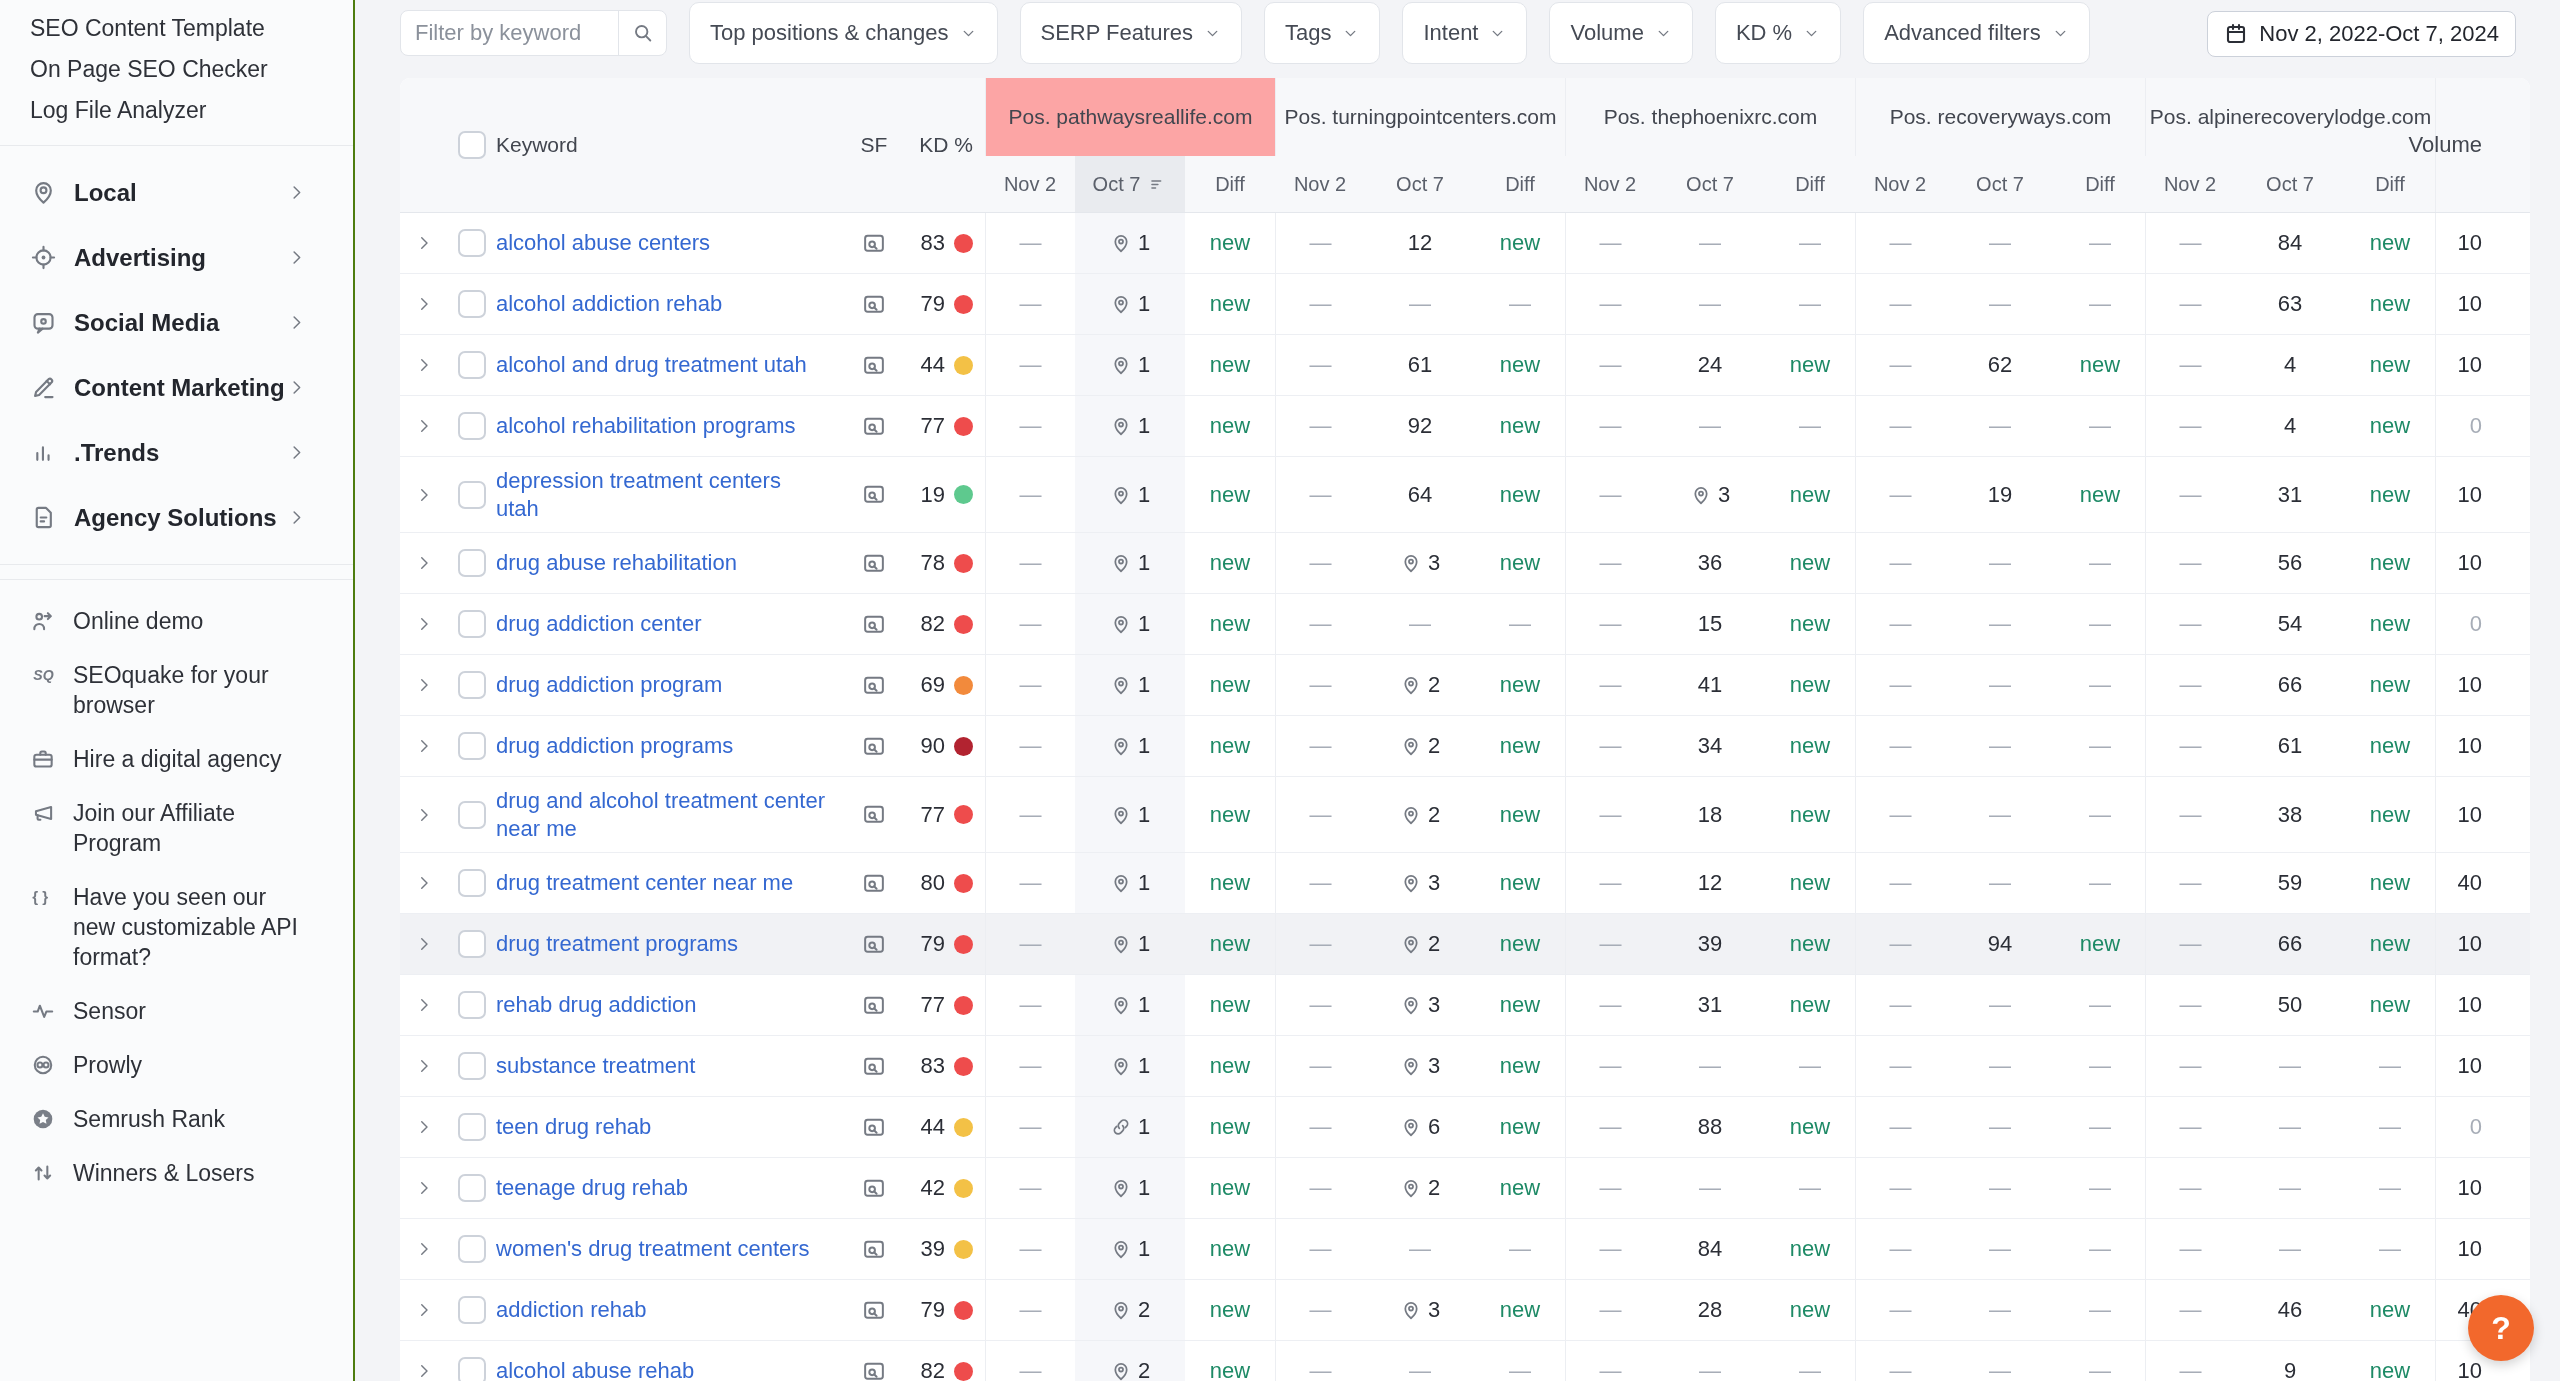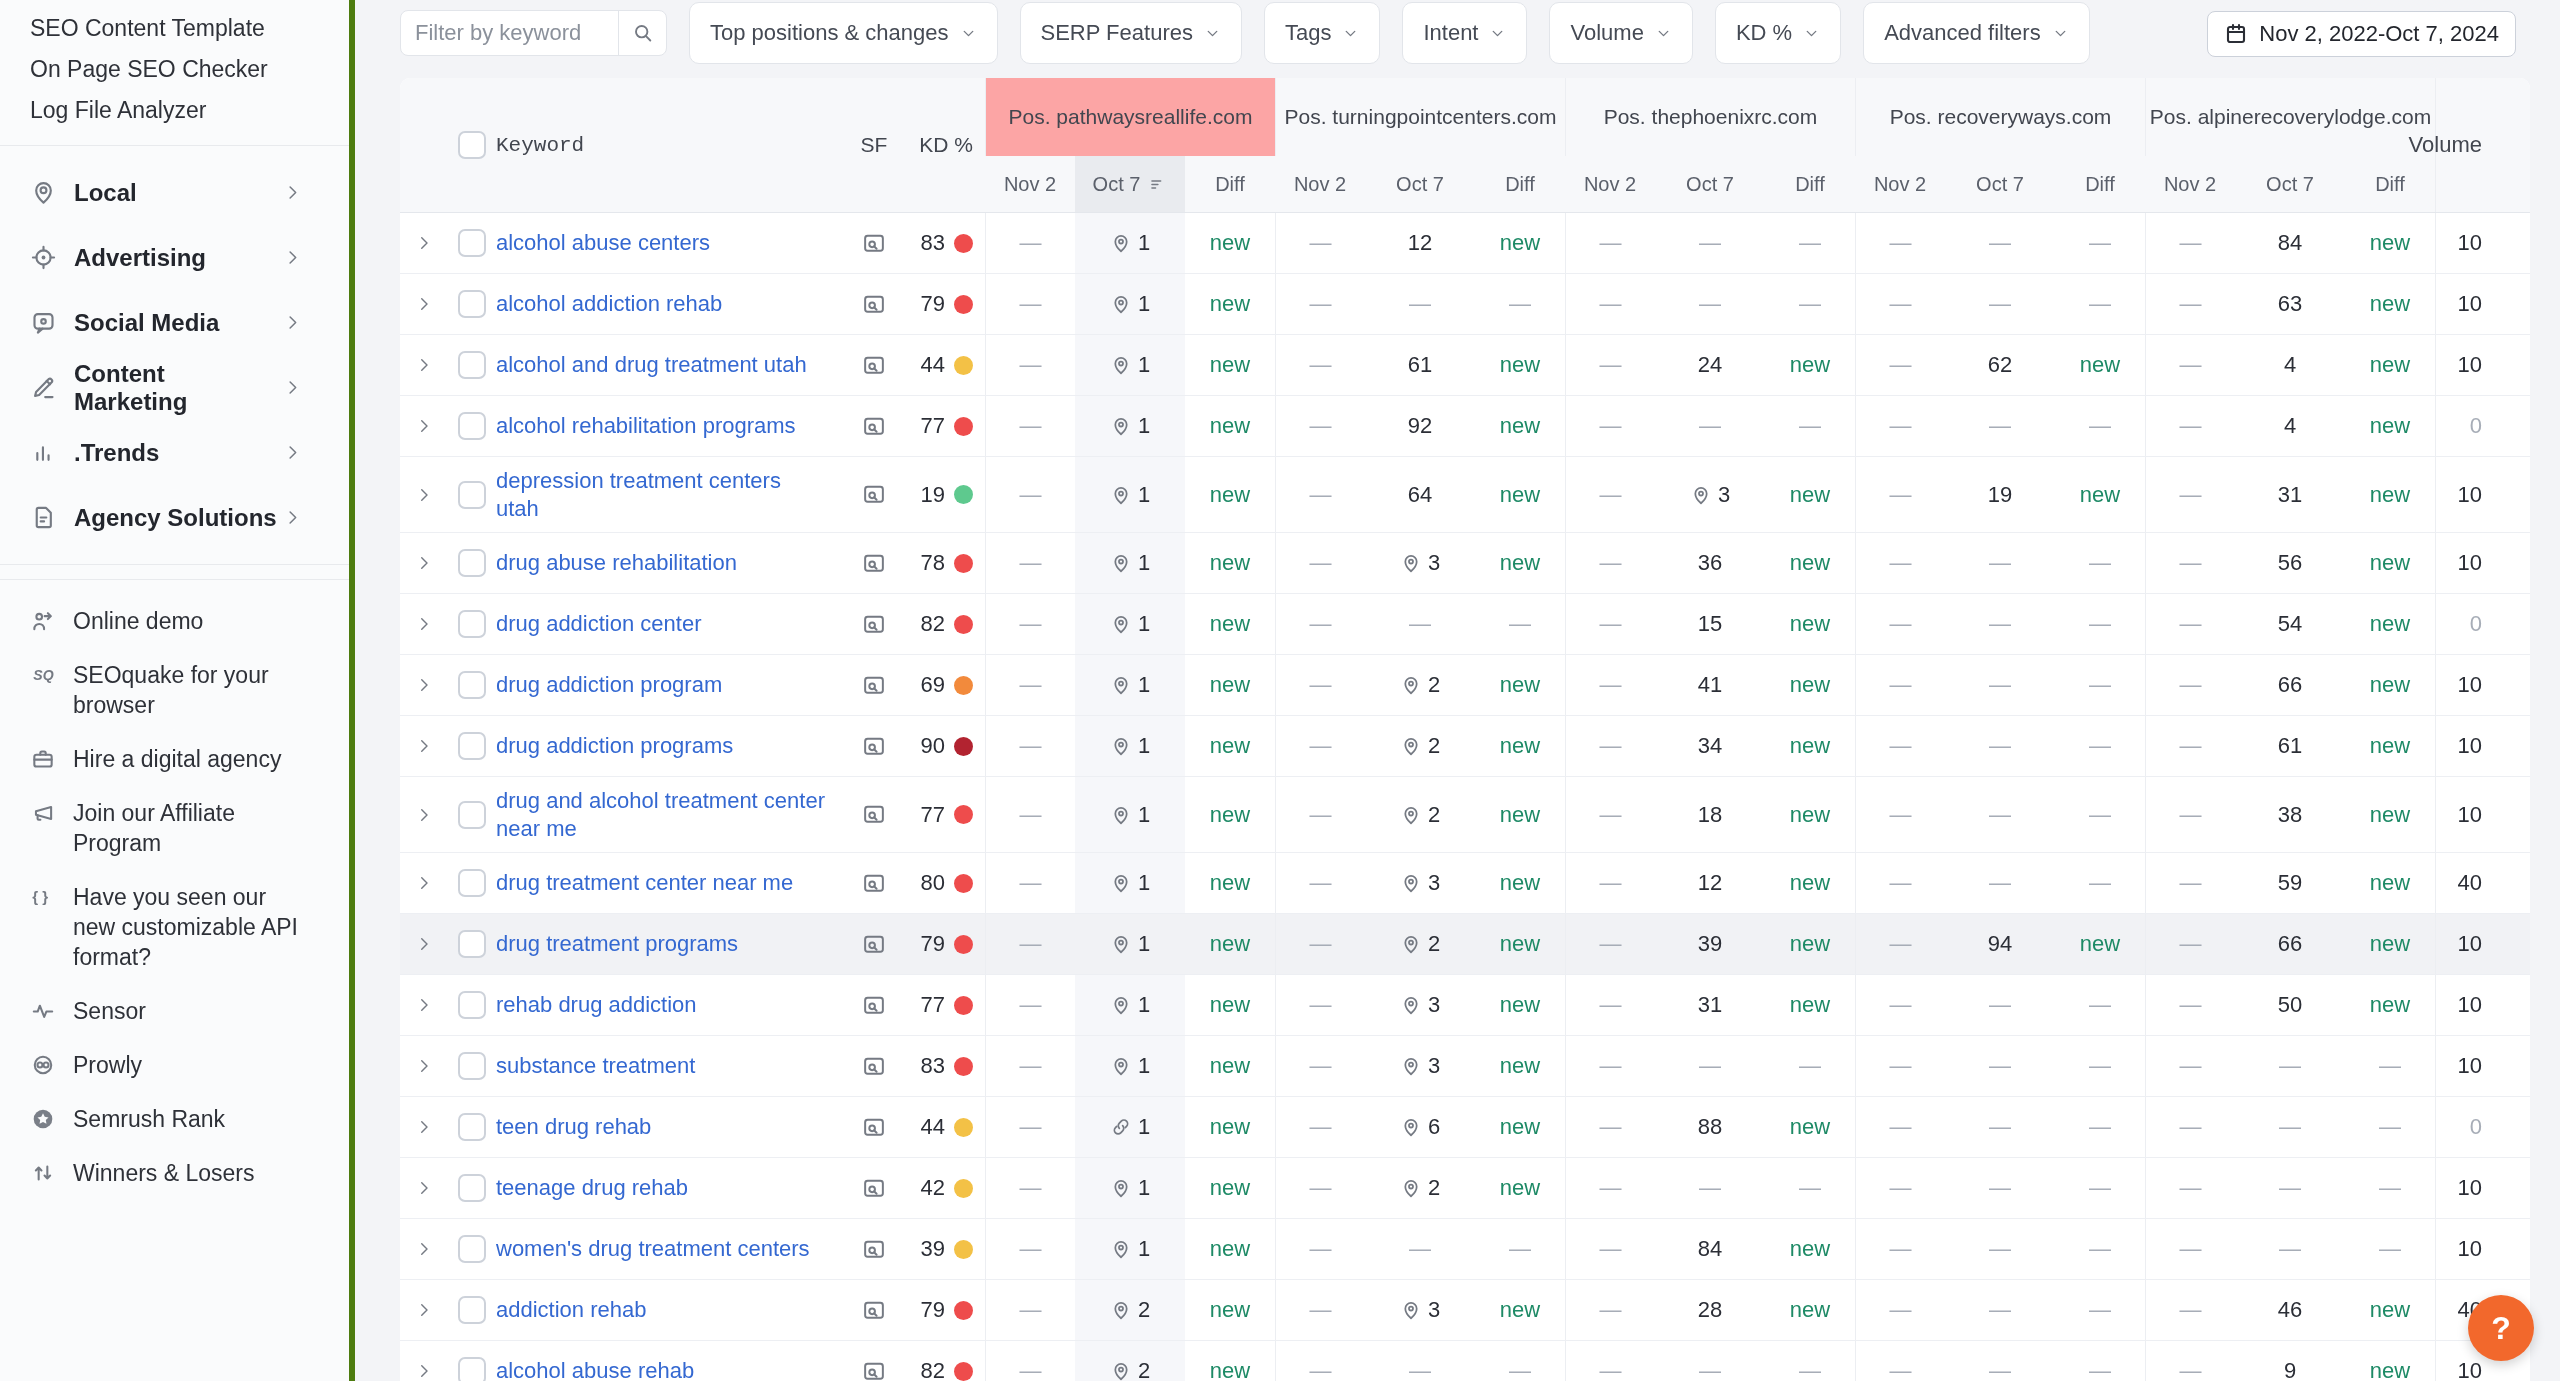--- a/index.html
+++ b/index.html
@@ -1,21 +1,21 @@
 <!DOCTYPE html>
 <html style="--accent: #3468d1; --green: #1e8a66; --orange: #f2682c;"><head>
 <meta charset="utf-8">
 <style>
   html,body{margin:0;padding:0;width:2560px;height:1381px;overflow:hidden;
     font-family:"Liberation Sans","DejaVu Sans",sans-serif;background:#f3f4f7;
     -webkit-font-smoothing:antialiased;}
   .app{display:flex;width:2560px;height:1381px;}
 
   
-  .sidebar{width:355px;flex:none;background:#fafbfc;border-right:6px solid #4d7c0f;
+  .sidebar{width:355px;flex:none;background:#fafbfc;border-right:2px solid #4d7c0f;
     padding-top:8px;box-sizing:border-box;overflow:hidden;}
   .side-link{height:41px;display:flex;align-items:center;padding-left:30px;
     font-size:23px;color:#2e3138;cursor:pointer;}
   .side-divider{height:1px;background:#e8eaed;margin:14px 0;}
   .side-nav-item{height:65px;display:flex;align-items:center;padding:0 30px;
     font-size:24px;font-weight:700;color:#23262d;cursor:pointer;}
   .side-nav-item .ic{width:27px;height:27px;margin-right:17px;flex:none;}
   .side-nav-item .chev{margin-left:auto;width:19px;height:19px;color:#878c95;}
   .mgmt-title{padding:16px 0 10px 30px;font-size:19px;color:#9aa0a8;letter-spacing:.7px;}
   .mgmt-item{height:41px;display:flex;align-items:center;padding:0 32px 0 30px;
@@ -364,21 +364,21 @@
       </div>
     </div>
 
     <div class="card">
       <div id="table-root">
           <div class="thead">
             <div class="hcell" style="grid-area: 1 / 1 / span 2;"></div>
             <div class="hcell c-cb" style="grid-area: 1 / 2 / span 2;">
               <span class="cbx"></span>
             </div>
-            <div class="hcell" style="grid-area: 1 / 3 / span 2; font-family: Liberation Mono, monospace;">Keyword</div>
+            <div class="hcell" style="grid-area: 1 / 3 / span 2;">Keyword</div>
             <div class="hcell" style="grid-area: 1 / 4 / span 2; justify-content: center;">SF</div>
             <div class="hcell" style="grid-area: 1 / 5 / span 2; justify-content: flex-end; padding-right: 12px;">KD %</div>
             <div class="hcell hgroup sorted" style="grid-area: 1 / 6 / auto / span 3;">Pos. pathwaysreallife.com</div>
             <div class="hcell hsub gs" style="grid-area: 2 / 6;">Nov 2</div>
             <div class="hcell hsub sorted" style="grid-area: 2 / 7;">Oct 7<span class="sorticon ic">
                 <svg viewBox="0 0 24 24">
                   <path class="st" d="M5 7.5h11M5 12h7.5M5 16.5h4.5"></path>
                 </svg>
               </span></div>
             <div class="hcell hsub" style="grid-area: 2 / 8;">Diff</div>

